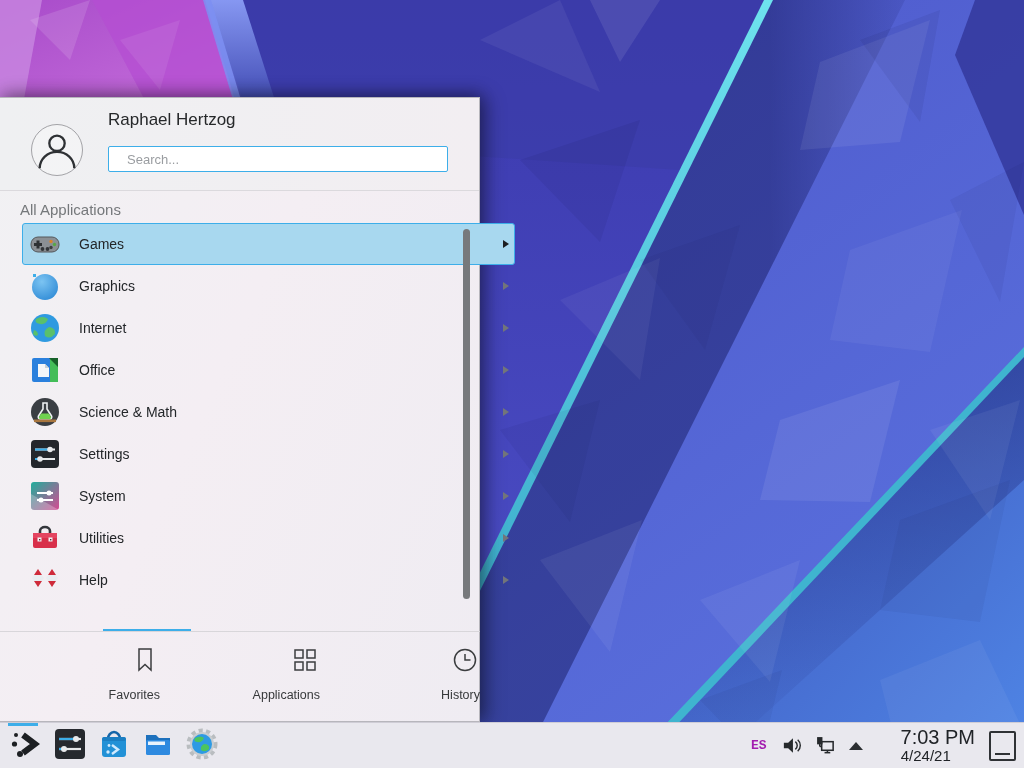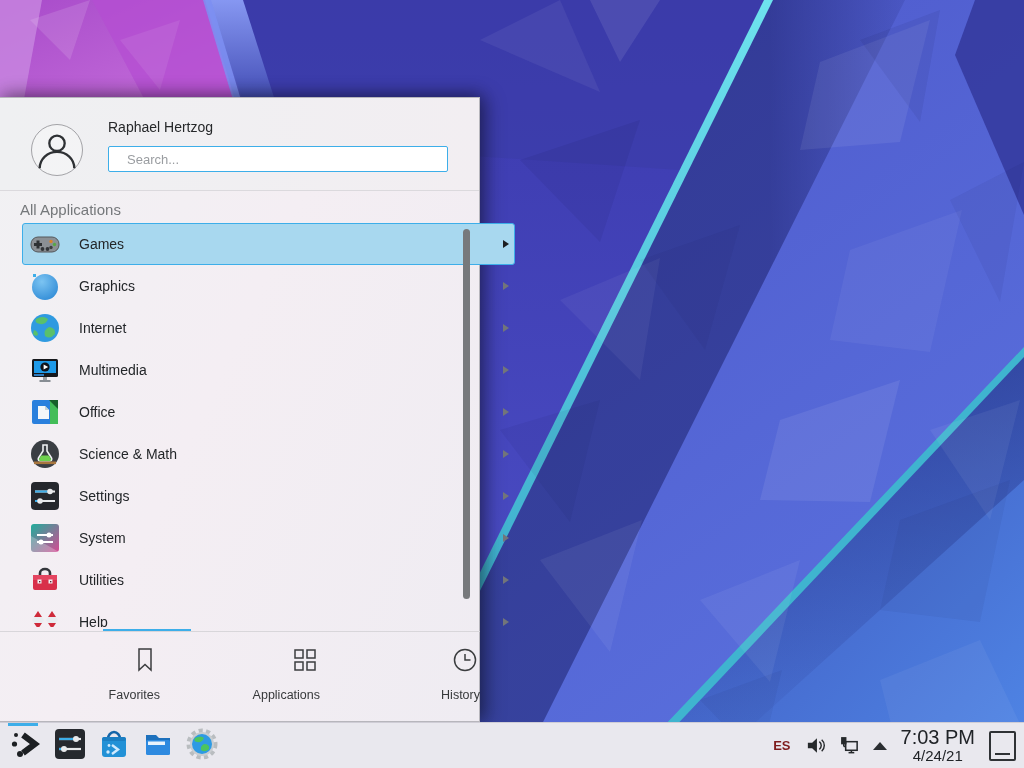--- a/index.html
+++ b/index.html
@@ -10,21 +10,21 @@
 
   
   .launcher{position:absolute;left:0;top:97px;width:480px;height:625px;
     background:linear-gradient(115deg,#f1f1f3 0%,#f4eef3 45%,#efecf2 100%);
     border:1px solid #b7b6bc;border-left:none;
     box-shadow:6px 0 18px rgba(0,0,0,.38),0 -4px 14px rgba(0,0,0,.22);}
   .lheader{position:absolute;left:0;top:0;right:0;height:93px;
     background:linear-gradient(90deg,#eff0f2,#f2eef2);border-bottom:1px solid #dbd9dd;}
   .avatar{position:absolute;left:31px;top:26px;width:52px;height:52px;border:1px solid #a3a3a7;
     border-radius:50%;background:rgba(255,255,255,.25);}
-  .uname{position:absolute;left:108px;top:21px;font-size:14px;color:#26282a;}
+  .uname{position:absolute;left:108px;top:12px;font-size:17px;color:#26282a;}
   .search{position:absolute;left:108px;top:48px;width:340px;height:26px;border:1px solid #3daee9;
     border-radius:2px;background:#fff;padding:0 18px;font-size:13px;color:#232629;outline:none;
     font-family:"Liberation Sans",sans-serif;}
   .search::placeholder{color:#9a9da1;}
   .sectlabel{position:absolute;left:20px;top:103px;font-size:15px;color:#75787b;}
 
   .applist{position:absolute;left:0;top:125px;width:551px;height:404px;overflow:hidden;}
   .row{position:relative;display:flex;align-items:center;height:42px;margin:0 36px 0 22px;
     border:1px solid transparent;border-radius:3px;padding-left:6px;}
   .row.sel{background:#a8d8ef;border-color:#3daee9;}
@@ -40,26 +40,26 @@
   .tab .tlabel{margin-top:9px;font-size:12.5px;color:#37393b;}
   .tabind{position:absolute;left:103px;top:531px;width:88px;height:3px;background:#3daee9;}
 
   
   .taskbar{position:absolute;left:0;top:722px;width:1024px;height:46px;background:#e9e8ee;
     border-top:1px solid #cfcdd6;display:flex;align-items:center;}
   .tbleft{display:flex;align-items:center;height:100%;padding-left:4px;}
   .tbslot{width:44px;height:46px;display:flex;align-items:center;justify-content:center;position:relative;}
   .tbactive{position:absolute;left:4px;top:0;width:30px;height:3px;background:#3daee9;}
   .tbright{margin-left:auto;display:flex;align-items:center;height:100%;padding-right:6px;}
-  .kbd{font-size:13px;font-weight:bold;color:#7f1d1d;margin-right:14px;}
+  .kbd{font-size:13px;font-weight:bold;color:#a21caf;margin-right:14px;font-family:Liberation Mono, monospace;}
   .trayic{margin-right:13px;display:flex;}
   .chevup{width:0;height:0;border-left:7px solid transparent;border-right:7px solid transparent;
     border-bottom:8px solid #2b2e31;margin-right:14px;}
   .clock{text-align:center;color:#202327;line-height:1.04;margin-right:14px;}
-  .clock .time{font-size:20px;}
+  .clock .time{font-size:20px;margin-left:24px;}
   .clock .date{font-size:15px;}
   .showdesk{width:27px;height:30px;border:2px solid #2f3235;border-radius:2px;position:relative;margin-right:2px;}
   .showdesk::after{content:"";position:absolute;left:4px;right:4px;bottom:4px;height:2px;background:#2f3235;}
 </style>
 </head>
 <body>
 
 <div class="desktop">
 
   <svg class="wallpaper" viewBox="0 0 1024 768" preserveAspectRatio="none">
@@ -200,35 +200,20 @@
             <circle cx="16" cy="16" r="14" fill="#2f9ae0"></circle>
             <path d="M7,7 q7,-4 12,0 q-2,6 -8,5 q-6,-1 -4,-5 z" fill="#59c06b"></path>
             <path d="M20,15 q7,1 6,7 q-5,6 -10,2 q-2,-6 4,-9 z" fill="#59c06b"></path>
             <path d="M5,18 q4,1 4,5 q-3,2 -5,-1 z" fill="#59c06b"></path>
           </svg>
         </span>
         <span class="rlabel">Internet</span>
         <span class="rarrow"></span>
       </div>
 
-      <div class="row">
-        <span class="ric">
-          <svg viewBox="0 0 32 32" width="32" height="32">
-            <rect x="3" y="5" width="26" height="18" rx="1.5" fill="#16181c"></rect>
-            <rect x="5" y="7" width="22" height="12" fill="#1e9ae8"></rect>
-            <circle cx="16" cy="13" r="4.6" fill="#10131a"></circle>
-            <polygon points="14.6,10.6 19.2,13 14.6,15.4" fill="#fff"></polygon>
-            <rect x="5" y="20" width="10" height="2" fill="#2e7cc0"></rect>
-            <rect x="14" y="23" width="4" height="3" fill="#9aa0a6"></rect>
-            <rect x="10.5" y="26" width="11" height="2" fill="#878d93"></rect>
-          </svg>
-        </span>
-        <span class="rlabel">Multimedia</span>
-        <span class="rarrow"></span>
-      </div>
 
       <div class="row">
         <span class="ric">
           <svg viewBox="0 0 32 32" width="32" height="32">
             <rect x="3" y="4" width="26" height="24" rx="2" fill="#2a80dd"></rect>
             <rect x="21" y="4" width="8" height="24" fill="#43bd58"></rect>
             <polygon points="20,4 29,13 29,4" fill="#17612a"></polygon>
             <path d="M9,10 h7 l4,4 v9 h-11 z" fill="#f4f7f9"></path>
             <polygon points="16,10 16,14 20,14" fill="#c9d1d6"></polygon>
           </svg>

